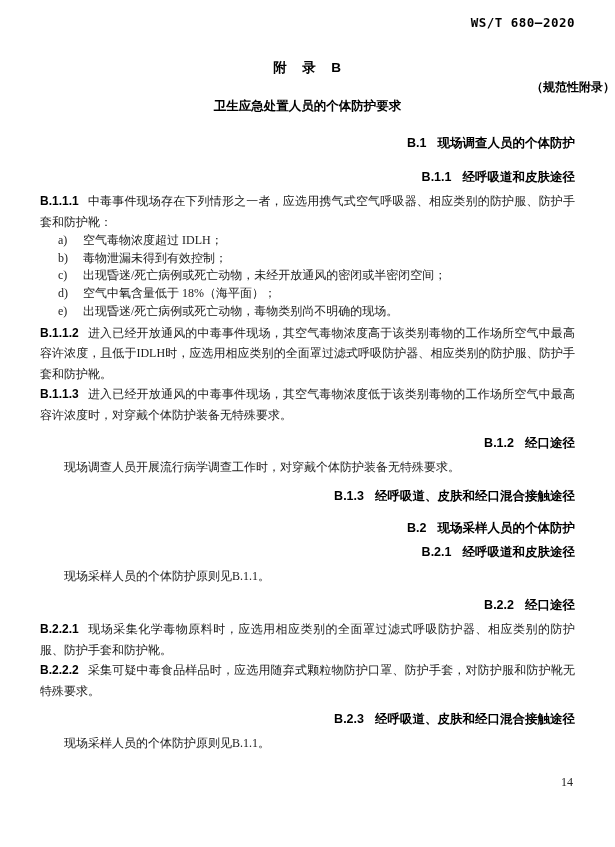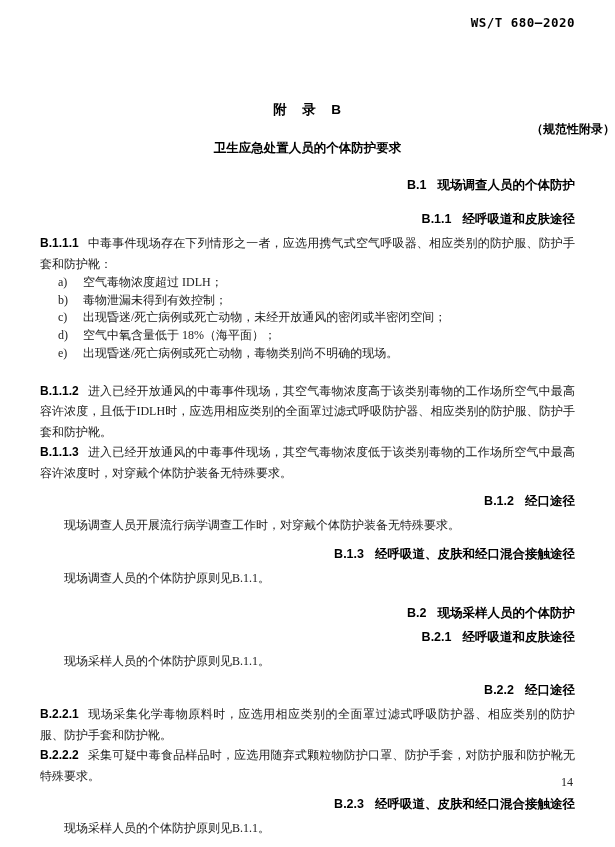--- a/index.html
+++ b/index.html
@@ -13,21 +13,21 @@
     font-size:12px;
     overflow:hidden;
   }
   .doc-code {
     position:absolute; top:15px; right:40px;
     font-family:"DejaVu Sans Mono","Liberation Sans",sans-serif;
     font-weight:bold; font-size:12.5px; letter-spacing:0.5px;
     color:#000;
   }
   .title-block {
-    padding-top:100px;
+    padding-top:58px;
     text-align:center;
     font-weight:bold; color:#000;
     font-family:"Liberation Sans","DejaVu Sans",sans-serif;
   }
   .title-line1 { font-size:13.5px; line-height:20px; letter-spacing:1px; }
   .title-line2 { font-size:12px;   line-height:19px;text-align:right; }
   .title-line3 { font-size:12.5px; line-height:19px; }
   .content { margin:0 40px; text-align:justify; }
   .h1, .h2 {
     font-family:"Liberation Sans","DejaVu Sans",sans-serif;
@@ -45,21 +45,21 @@
   .list li { display:flex; line-height:17.7px; padding-left:18px; }
   .list .marker { width:25px; flex:none; }
   .list .li-text { flex:1; }
   .footer-page {
     position:absolute; top:775px; right:42px;
     font-size:12px; color:#222;
   }
   
   .mt19{margin-top:19px} .mt18{margin-top:18px} .mt16{margin-top:16px}
   .mt12{margin-top:8px} .mt10{margin-top:10px} .mt6{margin-top:6px}
-  .mt4{margin-top:4px} .mt2{margin-top:18px} .mb6{margin-bottom:6px}
+  .mt4{margin-top:4px} .mt2{margin-top:2px} .mb6{margin-bottom:6px}
 </style>
 </head>
 <body>
 
 <div class="page">
 
   <div class="doc-code">WS/T 680—2020</div>
 
   <div class="title-block">
     <div class="title-line1">附　录　B</div>
@@ -115,21 +115,20 @@
     <div class="h2 mt10 mb6">
       <span class="h-num">B.1.2</span><span>经口途径</span>
     </div>
 
     <p class="indent-p mt6">现场调查人员开展流行病学调查工作时，对穿戴个体防护装备无特殊要求。</p>
 
     <div class="h2 mt10 mb6">
       <span class="h-num">B.1.3</span><span>经呼吸道、皮肤和经口混合接触途径</span>
     </div>
 
-    <p class="indent-p mt6">现场调查人员的个体防护原则见B.1.1。</p>
 
     <div class="h1 mt16">
       <span class="h-num">B.2</span><span>现场采样人员的个体防护</span>
     </div>
 
     <div class="h2 mt12 mb6">
       <span class="h-num">B.2.1</span><span>经呼吸道和皮肤途径</span>
     </div>
 
     <p class="indent-p mt6">现场采样人员的个体防护原则见B.1.1。</p>

